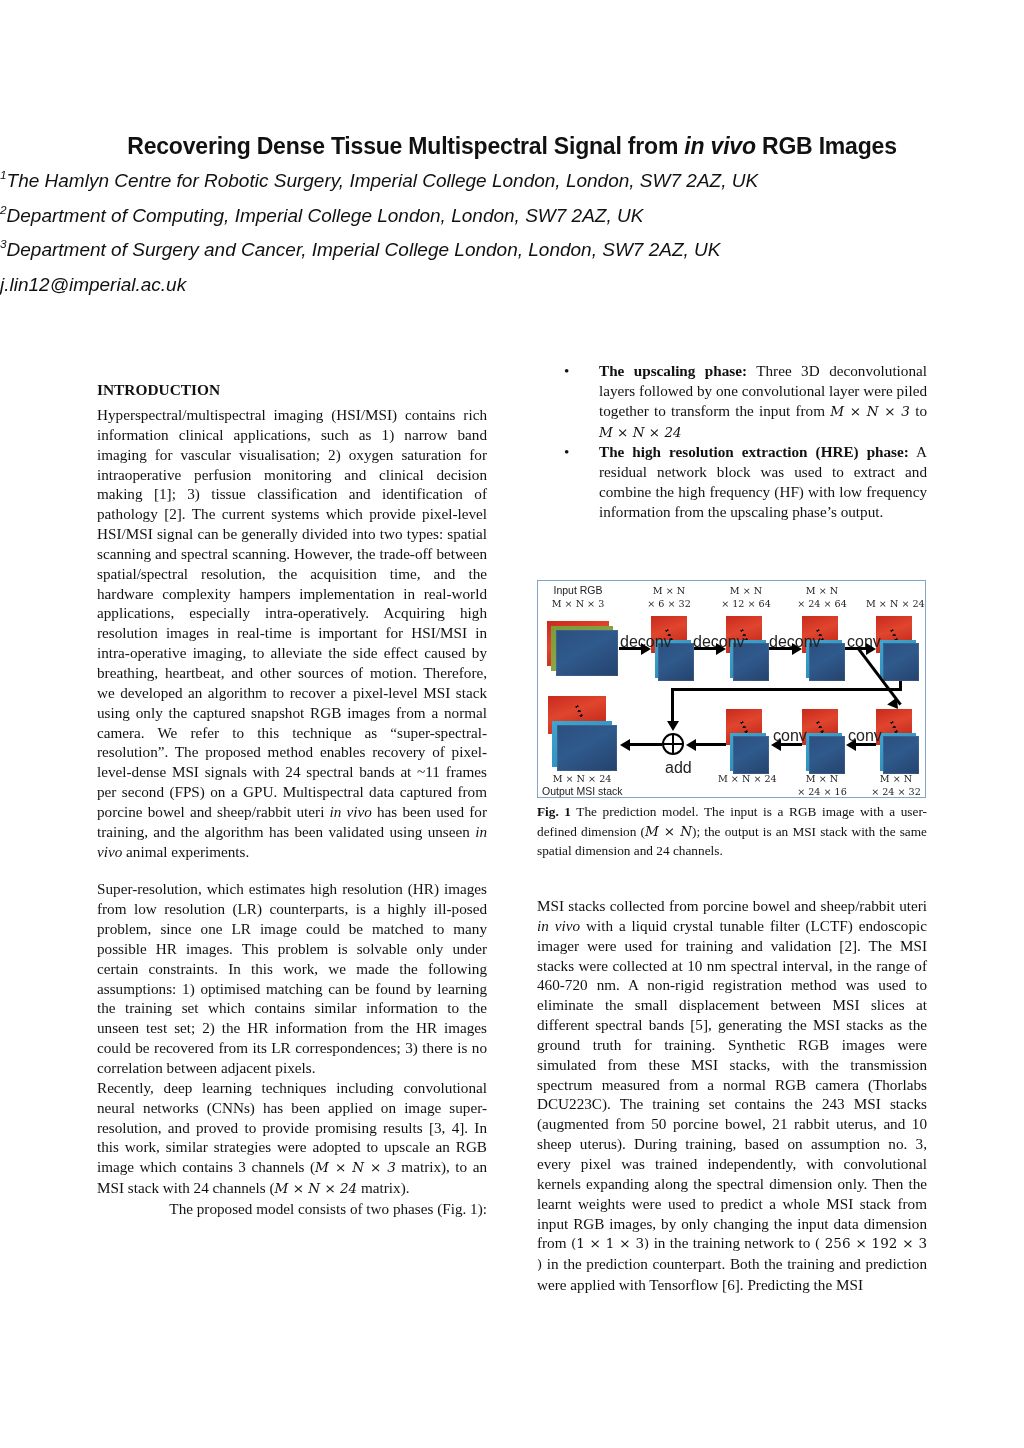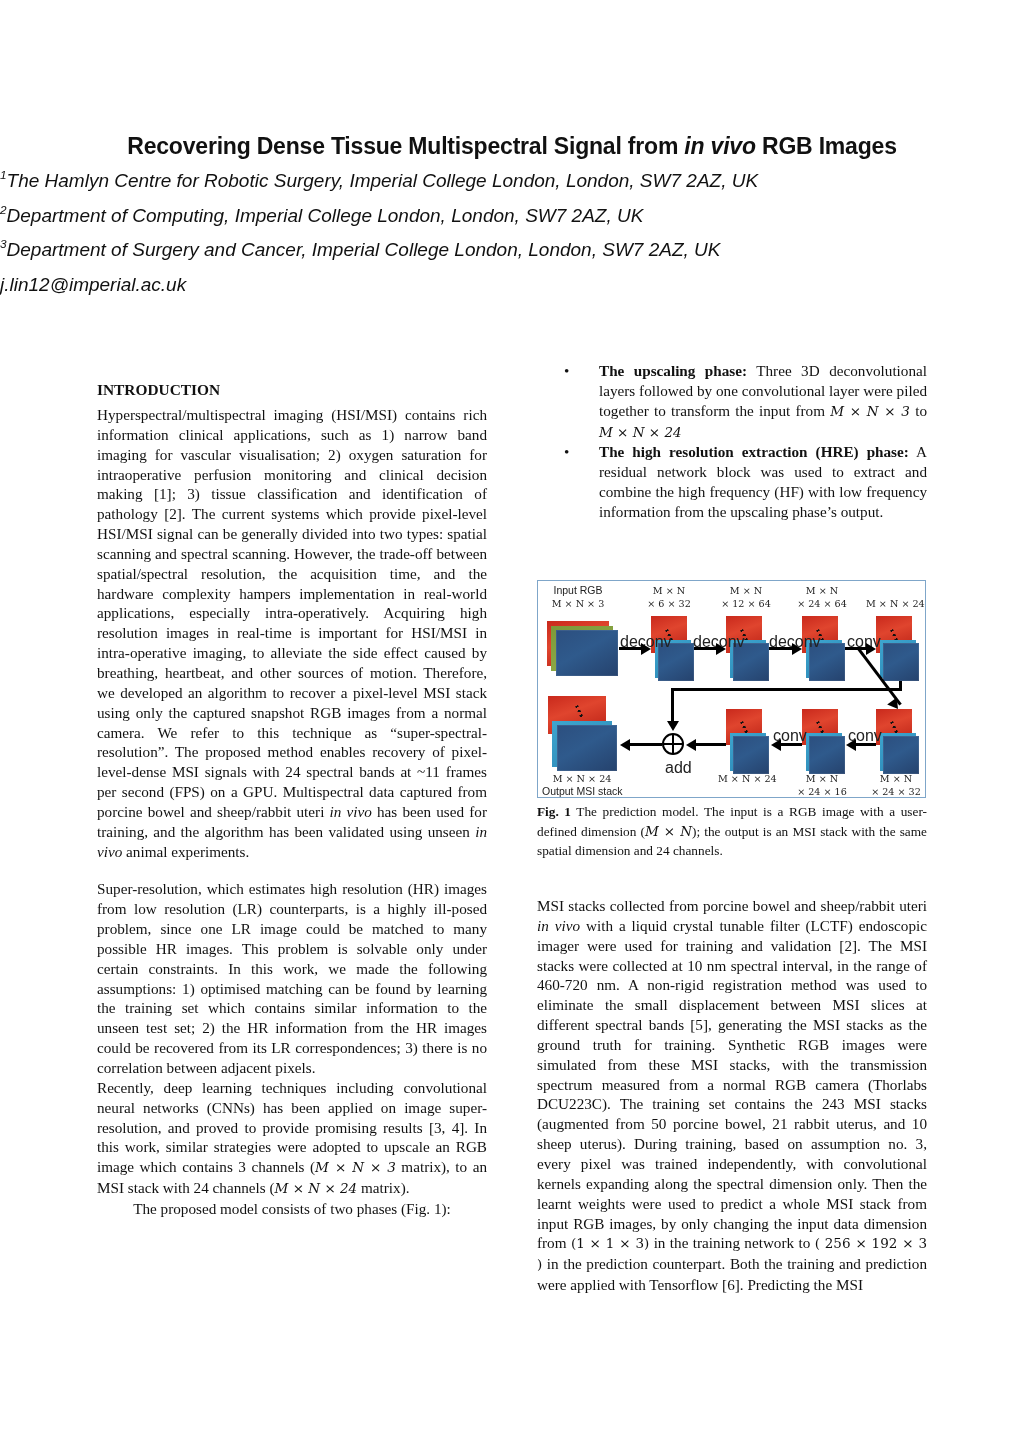--- a/index.html
+++ b/index.html
@@ -57,21 +57,21 @@
   <p class="aff"><sup>3</sup><span>Department of Surgery and Cancer, Imperial College London, London, SW7 2AZ, UK</span></p>
   <p class="email">j.lin12@imperial.ac.uk</p>
 </div>
 
 <div class="col col-left">
   <div class="h">INTRODUCTION</div>
   <p><span>Hyperspectral/multispectral imaging (HSI/MSI) contains rich information clinical applications, such as 1) narrow band imaging for vascular visualisation; 2) oxygen saturation for intraoperative perfusion monitoring and clinical decision making [1]; 3) tissue classification and identification of pathology [2]. The current systems which provide pixel-level HSI/MSI signal can be generally divided into two types: spatial scanning and spectral scanning. However, the trade-off between spatial/spectral resolution, the acquisition time, and the hardware complexity hampers implementation in real-world applications, especially intra-operatively. Acquiring high resolution images in real-time is important for HSI/MSI in intra-operative imaging, to alleviate the side effect caused by breathing, heartbeat, and other sources of motion. Therefore, we developed an algorithm to recover a pixel-level MSI stack using only the captured snapshot RGB images from a normal camera. We refer to this technique as “super-spectral-resolution”. The proposed method enables recovery of pixel-level-dense MSI signals with 24 spectral bands at ~11 frames per second (FPS) on a GPU. Multispectral data captured from porcine bowel and sheep/rabbit uteri </span><i>in vivo</i><span> has been used for training, and the algorithm has been validated using unseen </span><i>in vivo</i><span> animal experiments.</span></p>
   <div class="gap"></div>
   <p>Super-resolution, which estimates high resolution (HR) images from low resolution (LR) counterparts, is a highly ill-posed problem, since one LR image could be matched to many possible HR images. This problem is solvable only under certain constraints. In this work, we made the following assumptions: 1) optimised matching can be found by learning the training set which contains similar information to the unseen test set; 2) the HR information from the HR images could be recovered from its LR correspondences; 3) there is no correlation between adjacent pixels.</p>
   <p><span>Recently, deep learning techniques including convolutional neural networks (CNNs) has been applied on image super-resolution, and proved to provide promising results [3, 4]. In this work, similar strategies were adopted to upscale an RGB image which contains 3 channels (</span><span class="mvar">M × N × 3</span><span> matrix), to an MSI stack with 24 channels (</span><span class="mvar">M × N × 24</span><span> matrix).</span></p>
-  <p style="text-align:center">The proposed model consists of two phases (Fig. 1):</p>
+  <p style="text-align:right">The proposed model consists of two phases (Fig. 1):</p>
 </div>
 
 <div class="col col-right">
   <ul class="bullets">
     <li>
       <span class="dot">•</span>
       <b>The upscaling phase:</b><span> Three 3D deconvolutional layers followed by one convolutional layer were piled together to transform the input from </span><span class="mvar">M × N × 3</span><span> to </span><span class="mvar">M × N × 24</span>
     </li>
     <li>
       <span class="dot">•</span>

